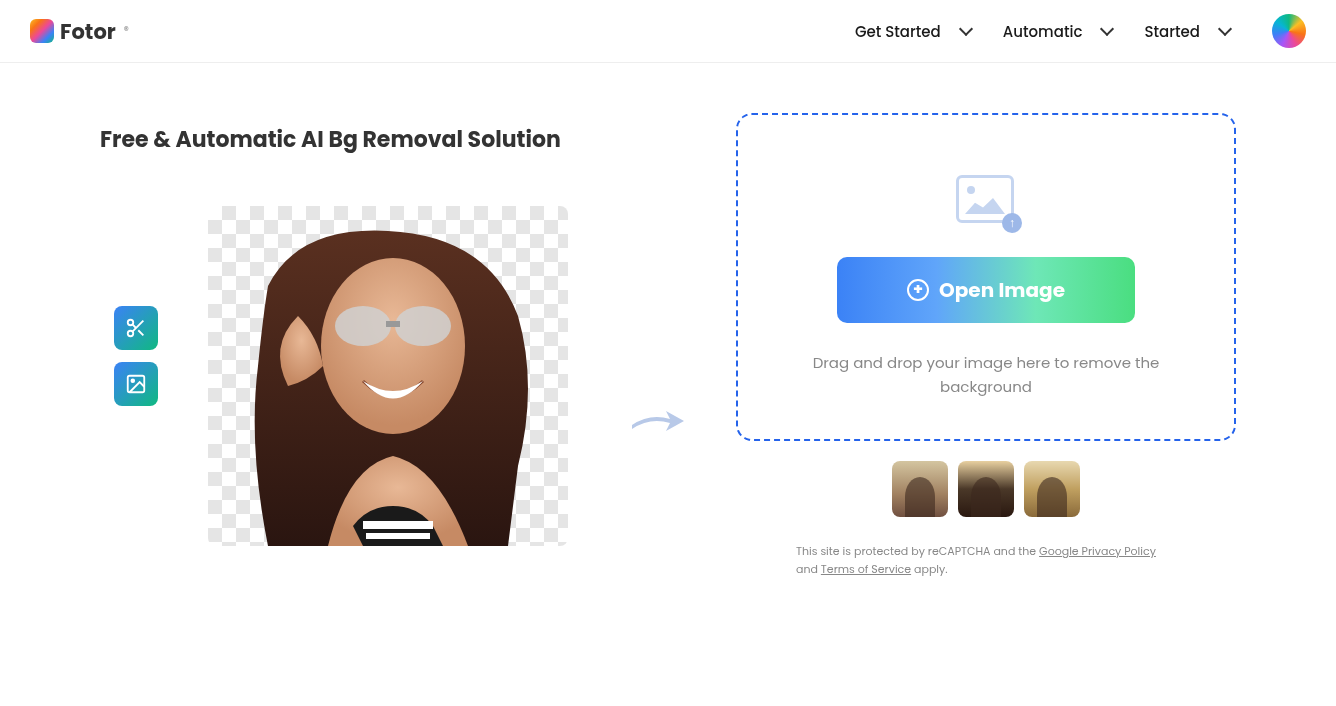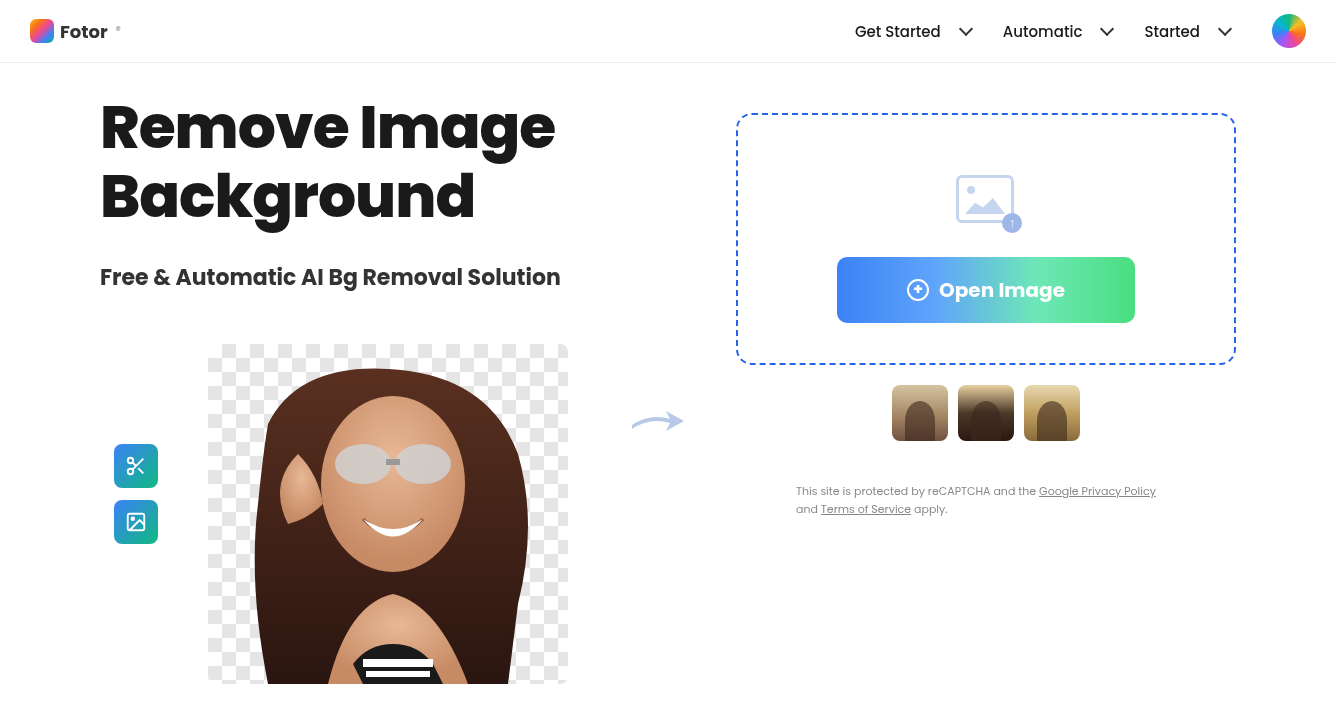--- a/index.html
+++ b/index.html
@@ -1,20 +1,20 @@
 <!DOCTYPE html>
 <html><head>
 <meta charset="utf-8">
 <style>
 *{margin:0;padding:0;box-sizing:border-box;font-family:-apple-system,BlinkMacSystemFont,'Segoe UI',Poppins,sans-serif}
 body{background:#fff;color:#1a1a1a}
 .header{display:flex;align-items:center;justify-content:space-between;padding:14px 30px;border-bottom:1px solid #eee}
 .logo{display:flex;align-items:center;gap:6px}
 .logo-icon{width:24px;height:24px;border-radius:6px;background:linear-gradient(135deg,#fbbf24 0%,#f97316 25%,#ec4899 50%,#3b82f6 75%,#10b981 100%);position:relative}
-.logo-text{font-size:18px;font-weight:700;color:#333}
+.logo-text{font-size:21px;font-weight:700;color:#333}
 .logo-reg{font-size:10px;color:#888;vertical-align:super;margin-left:2px}
 .nav{display:flex;align-items:center;gap:32px}
 .nav-item{display:flex;align-items:center;gap:20px;font-size:15px;font-weight:500;color:#1a1a1a;cursor:pointer}
 .chevron{width:10px;height:10px;border-right:2px solid #333;border-bottom:2px solid #333;transform:rotate(45deg);margin-top:-4px}
 .avatar{width:34px;height:34px;border-radius:50%;background:conic-gradient(#10b981,#fbbf24,#f97316,#ec4899,#a855f7,#3b82f6,#06b6d4,#10b981);margin-left:10px;cursor:pointer}
 .main{display:flex;padding:30px 100px 0 100px;gap:60px}
 .left{flex:1;position:relative}
 .title{font-size:60px;font-weight:800;line-height:1.15;color:#1a1a1a;letter-spacing:-1px}
 .subtitle{font-size:22px;font-weight:700;color:#333;margin-top:30px;line-height:1.5}
 .preview-wrap{position:relative;margin-top:50px;display:flex;justify-content:center}
@@ -35,21 +35,21 @@
 .open-btn{display:inline-flex;align-items:center;gap:10px;padding:18px 70px;border-radius:10px;background:linear-gradient(90deg,#3b82f6,#60a5fa,#6ee7b7,#4ade80);color:#fff;font-size:20px;font-weight:700;cursor:pointer;border:none}
 .open-btn-icon{width:22px;height:22px;border:2.5px solid #fff;border-radius:50%;display:flex;align-items:center;justify-content:center;font-size:16px;font-weight:700;line-height:1}
 .drop-text{margin-top:28px;color:#888;font-size:15px;line-height:1.6}
 .samples-title{text-align:center;color:#888;font-size:15px;margin-top:50px}
 .samples{display:flex;justify-content:center;gap:10px;margin-top:20px}
 .sample{width:56px;height:56px;border-radius:8px;cursor:pointer;position:relative;overflow:hidden}
 .sample1{background:linear-gradient(180deg,#d4c5a0 0%,#a08060 60%,#705040 100%)}
 .sample2{background:linear-gradient(180deg,#e8d0a0 0%,#4a3828 50%,#2a1810 100%)}
 .sample3{background:linear-gradient(180deg,#e8d8b0 0%,#c0a060 50%,#8a6a3a 100%)}
 .sample::after{content:'';position:absolute;bottom:0;left:50%;transform:translateX(-50%);width:30px;height:40px;background:rgba(60,40,30,0.6);border-radius:50% 50% 0 0}
-.legal{margin-top:42px;font-size:11px;color:#888;line-height:1.6;padding:0 60px}
+.legal{margin-top:26px;font-size:11px;color:#888;line-height:1.6;padding:0 60px}
 .legal a{color:#888;text-decoration:underline}
 </style>
 </head>
 <body>
 
 <header class="header">
   <div class="logo">
     <div class="logo-icon"></div>
     <span class="logo-text">Fotor</span>
     <span class="logo-reg">®</span>
@@ -66,21 +66,20 @@
     <div class="nav-item">
       <span>Started</span>
       <span class="chevron"></span>
     </div>
     <div class="avatar"></div>
   </nav>
 </header>
 
 <main class="main">
   <section class="left">
-    <h1 class="title">Remove Image Background</h1>
     <p class="subtitle">Free &amp; Automatic AI Bg Removal Solution</p>
 
     <div class="preview-wrap">
       <div class="side-buttons">
         <div class="side-btn">
           <svg width="22" height="22" viewBox="0 0 24 24" fill="none" stroke="currentColor" stroke-width="2">
               <circle cx="6" cy="6" r="3"></circle>
               <circle cx="6" cy="18" r="3"></circle>
               <line x1="20" y1="4" x2="8.12" y2="15.88"></line>
               <line x1="14.47" y1="14.48" x2="20" y2="20"></line>
@@ -135,20 +134,21 @@
   <section class="right">
     <div class="dropzone">
       <div class="upload-icon">
         <div class="upload-icon-frame"></div>
         <div class="upload-badge">↑</div>
       </div>
       <button class="open-btn">
         <span class="open-btn-icon">+</span>
         <span>Open Image</span>
       </button>
+      <p class="drop-text">Drag and drop your image here to remove the background</p>
     </div>
 
     <div class="samples">
       <div class="sample sample1"></div>
       <div class="sample sample2"></div>
       <div class="sample sample3"></div>
     </div>
 
     <p class="legal">
       <span>This site is protected by reCAPTCHA and the </span>

